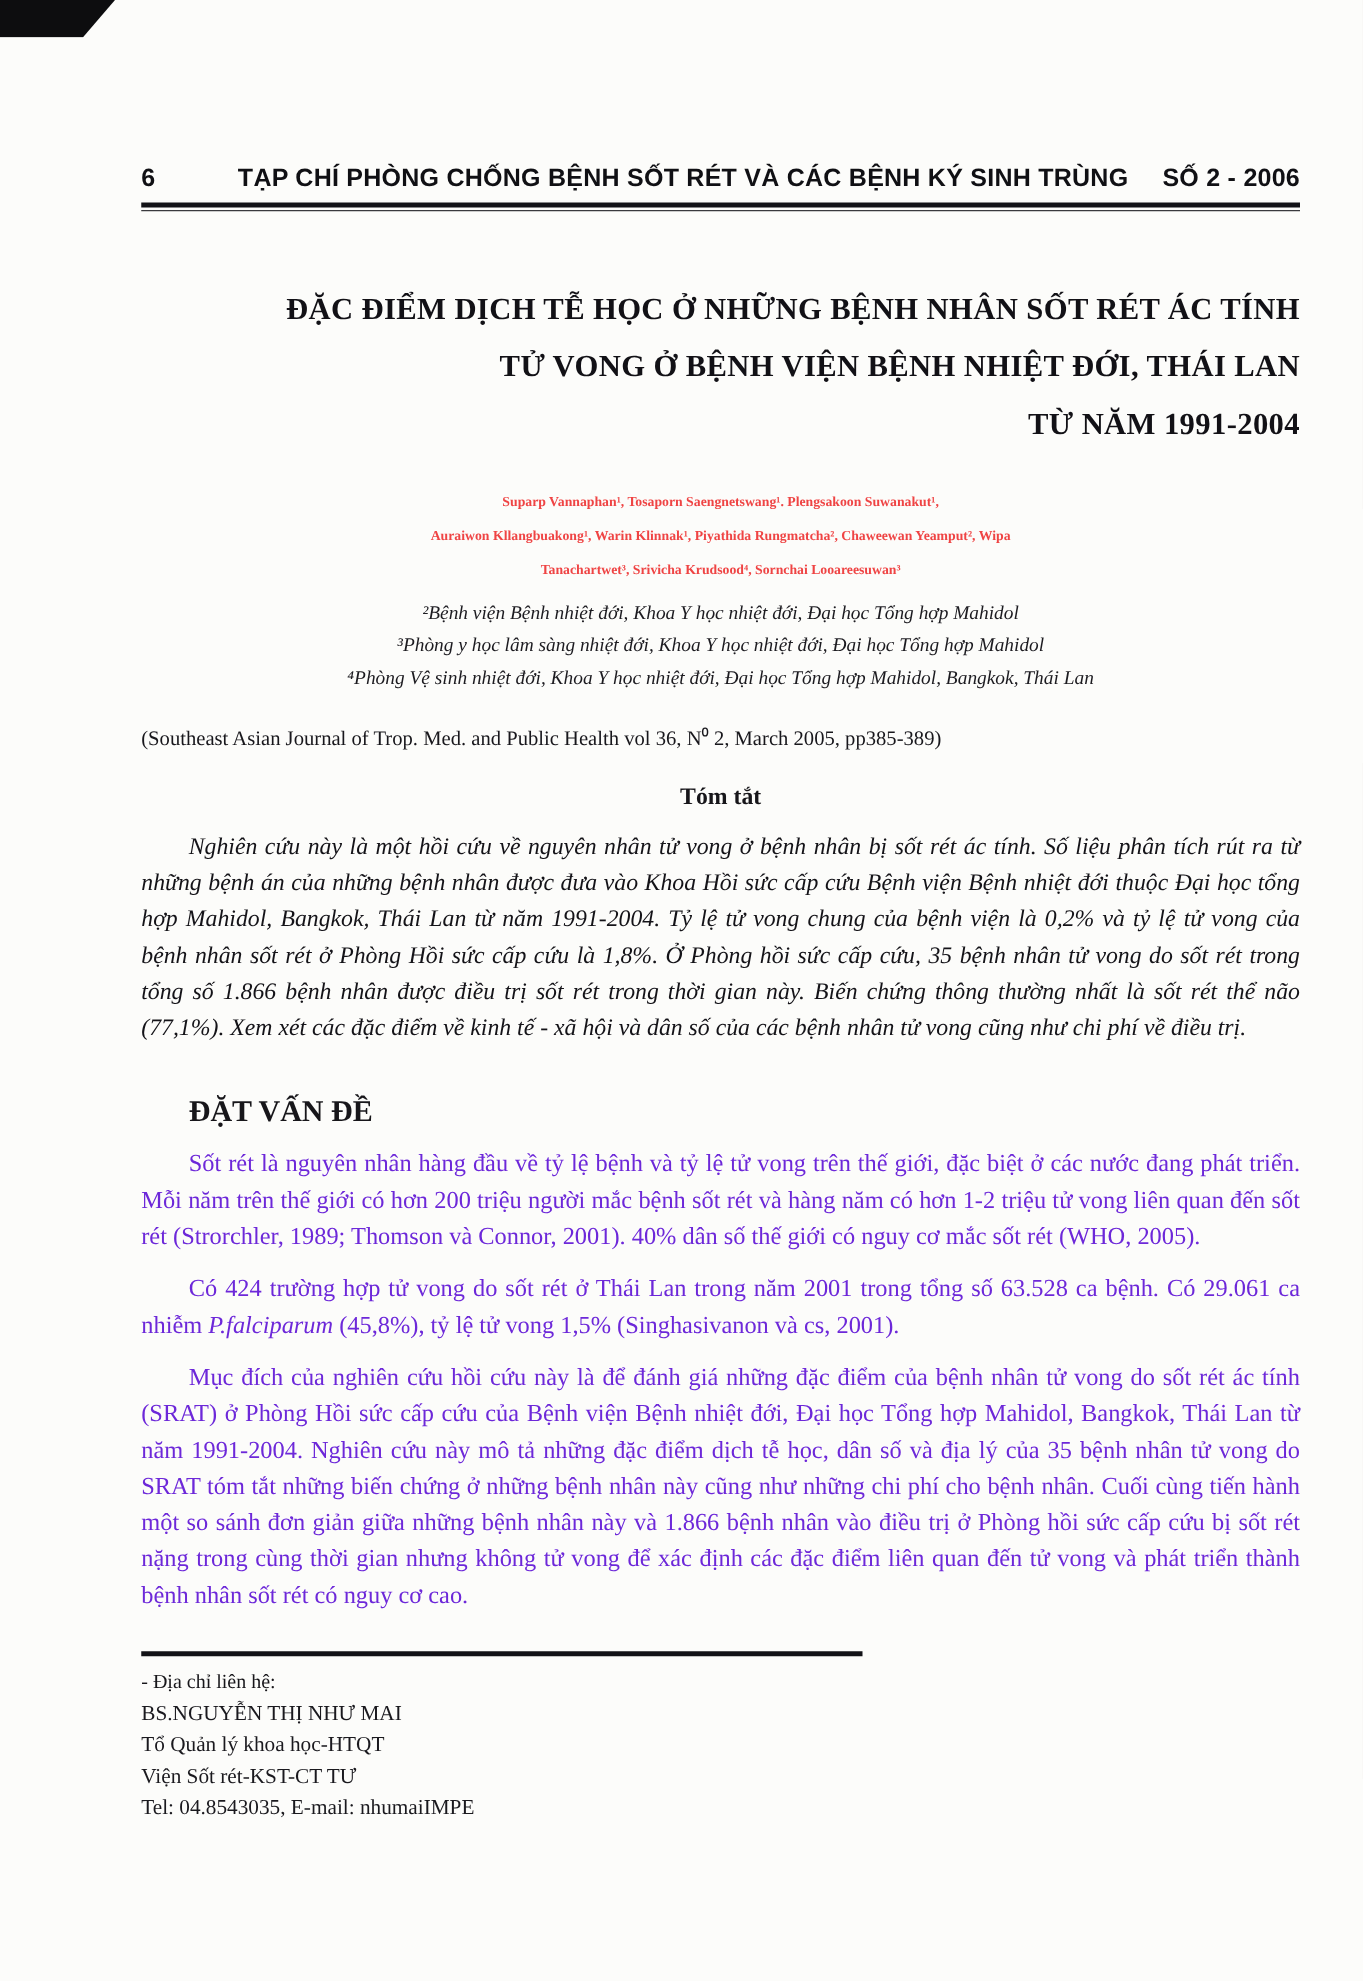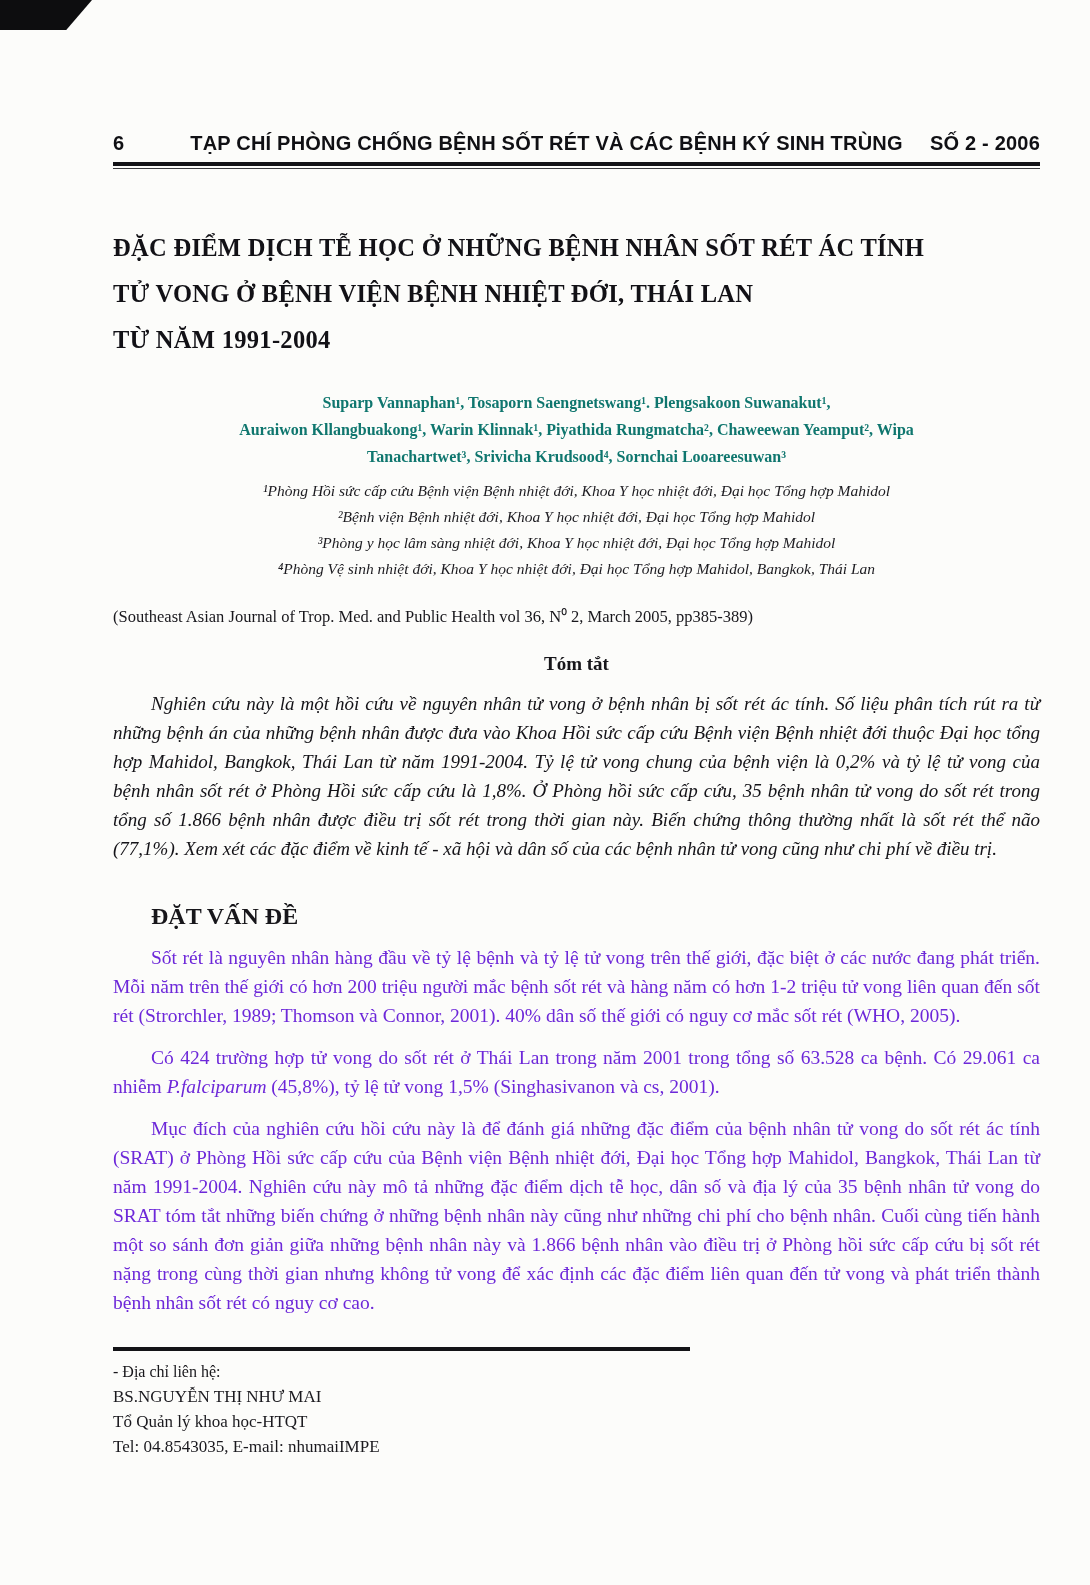--- a/index.html
+++ b/index.html
@@ -31,29 +31,29 @@
     font-weight:bold; font-size:20px; color:#101014;
     letter-spacing:.2px;
   }
   .header .pagenum { width:70px; }
   .header .jtitle { flex:1; text-align:center; }
   .header .issue { width:130px; text-align:right; }
   .header-rule { margin-top:7px; height:4px; background:#131317; }
   .header-rule-thin { margin-top:2px; height:1px; background:#3a3a3e; }
 
   
-  .title-block { margin-top:56px; text-align:left; }
+  .title-block { margin-top:56px; text-align:right; }
   .title-line {
     font-weight:bold; font-size:24.5px; line-height:46px; color:#121116;
     letter-spacing:.3px;
   }
 
   
   .authors-block { margin-top:26px; text-align:center; }
-  .author-line { font-weight:bold; font-size:16px; line-height:27px; color:#0f766e; }
+  .author-line { font-weight:bold; font-size:11px; line-height:27px; color:#ef4444; }
 
   
   .affil-block { margin-top:8px; text-align:center; font-style:italic; }
   .affil-line { font-size:15.5px; line-height:26px; color:#1c1b20; }
 
   .source-line { margin-top:22px; text-align:left; font-size:16.5px; color:#18171c; }
 
   
   .abstract-heading { margin-top:26px; text-align:center; font-weight:bold; font-size:19px; }
   .abstract-body {
@@ -98,21 +98,20 @@
     <div class="title-line">TỪ NĂM 1991-2004</div>
   </div>
 
   <div class="authors-block">
     <div class="author-line">Suparp Vannaphan¹, Tosaporn Saengnetswang¹. Plengsakoon Suwanakut¹,</div>
     <div class="author-line">Auraiwon Kllangbuakong¹, Warin Klinnak¹, Piyathida Rungmatcha², Chaweewan Yeamput², Wipa</div>
     <div class="author-line">Tanachartwet³, Srivicha Krudsood⁴, Sornchai Looareesuwan³</div>
   </div>
 
   <div class="affil-block">
-    <div class="affil-line">¹Phòng Hồi sức cấp cứu Bệnh viện Bệnh nhiệt đới, Khoa Y học nhiệt đới, Đại học Tổng hợp Mahidol</div>
     <div class="affil-line">²Bệnh viện Bệnh nhiệt đới, Khoa Y học nhiệt đới, Đại học Tổng hợp Mahidol</div>
     <div class="affil-line">³Phòng y học lâm sàng nhiệt đới, Khoa Y học nhiệt đới, Đại học Tổng hợp Mahidol</div>
     <div class="affil-line">⁴Phòng Vệ sinh nhiệt đới, Khoa Y học nhiệt đới, Đại học Tổng hợp Mahidol, Bangkok, Thái Lan</div>
   </div>
 
   <div class="source-line">(Southeast Asian Journal of Trop. Med. and Public Health vol 36, N⁰ 2, March 2005, pp385-389)</div>
 
   <div class="abstract-heading">Tóm tắt</div>
   <p class="abstract-body">Nghiên cứu này là một hồi cứu về nguyên nhân tử vong ở bệnh nhân bị sốt rét ác tính. Số liệu phân tích rút ra từ những bệnh án của những bệnh nhân được đưa vào Khoa Hồi sức cấp cứu Bệnh viện Bệnh nhiệt đới thuộc Đại học tổng hợp Mahidol, Bangkok, Thái Lan từ năm 1991-2004. Tỷ lệ tử vong chung của bệnh viện là 0,2% và tỷ lệ tử vong của bệnh nhân sốt rét ở Phòng Hồi sức cấp cứu là 1,8%. Ở Phòng hồi sức cấp cứu, 35 bệnh nhân tử vong do sốt rét trong tổng số 1.866 bệnh nhân được điều trị sốt rét trong thời gian này. Biến chứng thông thường nhất là sốt rét thể não (77,1%). Xem xét các đặc điểm về kinh tế - xã hội và dân số của các bệnh nhân tử vong cũng như chi phí về điều trị.</p>
 
@@ -122,16 +121,17 @@
 
   <p class="para"><span>Có 424 trường hợp tử vong do sốt rét ở Thái Lan trong năm 2001 trong tổng số 63.528 ca bệnh. Có 29.061 ca nhiễm </span><span class="italic-term">P.falciparum</span><span> (45,8%), tỷ lệ tử vong 1,5% (Singhasivanon và cs, 2001).</span></p>
 
   <p class="para">Mục đích của nghiên cứu hồi cứu này là để đánh giá những đặc điểm của bệnh nhân tử vong do sốt rét ác tính (SRAT) ở Phòng Hồi sức cấp cứu của Bệnh viện Bệnh nhiệt đới, Đại học Tổng hợp Mahidol, Bangkok, Thái Lan từ năm 1991-2004. Nghiên cứu này mô tả những đặc điểm dịch tễ học, dân số và địa lý của 35 bệnh nhân tử vong do SRAT tóm tắt những biến chứng ở những bệnh nhân này cũng như những chi phí cho bệnh nhân. Cuối cùng tiến hành một so sánh đơn giản giữa những bệnh nhân này và 1.866 bệnh nhân vào điều trị ở Phòng hồi sức cấp cứu bị sốt rét nặng trong cùng thời gian nhưng không tử vong để xác định các đặc điểm liên quan đến tử vong và phát triển thành bệnh nhân sốt rét có nguy cơ cao.</p>
 
   <div class="footer-rule"></div>
   <div class="footer-block">
     <div class="footer-label">- Địa chỉ liên hệ:</div>
     <div class="footer-line">BS.NGUYỄN THỊ NHƯ MAI</div>
     <div class="footer-line">Tổ Quản lý khoa học-HTQT</div>
+    <div class="footer-line">Viện Sốt rét-KST-CT TƯ</div>
     <div class="footer-line">Tel: 04.8543035, E-mail: nhumaiIMPE</div>
   </div>
 
 </div>
 
 </body></html>

